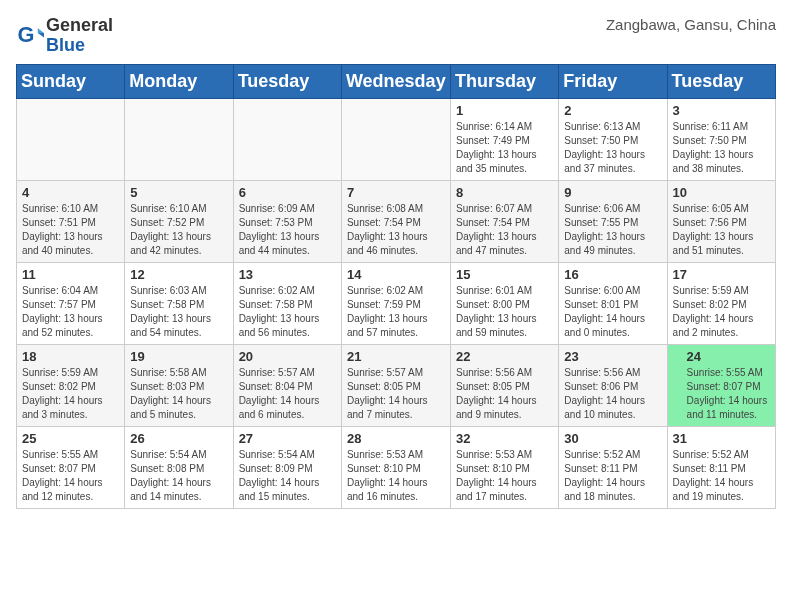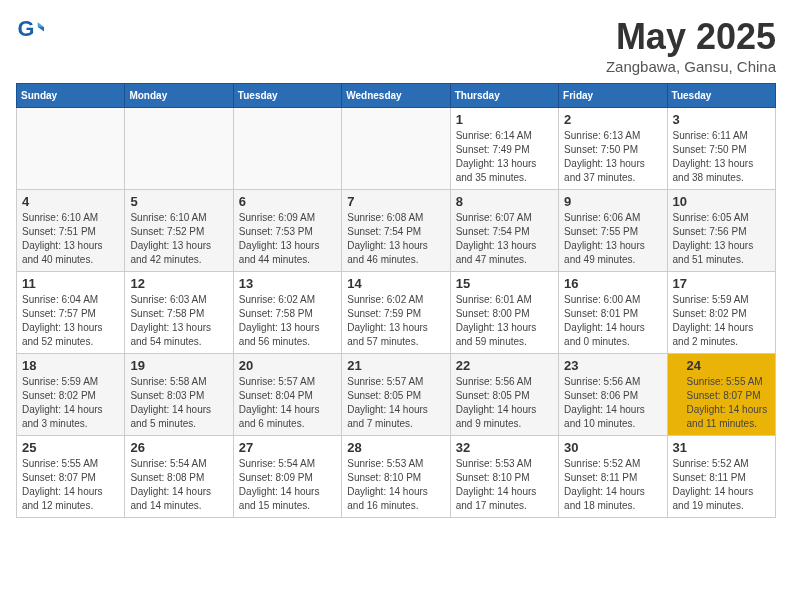--- a/index.html
+++ b/index.html
@@ -53,21 +53,21 @@
       color: #555;
     }
     .calendar {
       width: 100%;
       border-collapse: collapse;
       border: 1px solid #ccc;
     }
     .calendar th {
       background-color: #2a6db5;
       color: #fff;
-      font-size: 10px;
+      font-size: 18px;
       font-weight: bold;
       padding: 6px 4px;
       text-align: left;
       border: 1px solid #1a5090;
     }
     .calendar td {
       width: 108px;
       vertical-align: top;
       border: 1px solid #ccc;
       padding: 4px 5px;
@@ -95,23 +95,26 @@
 </head>
 <body>
 
 <div class="header">
   <div class="logo">
     <svg class="logo-icon" viewBox="0 0 36 36">
       <text x="2" y="26" font-size="28" fill="#1a5fa8" font-weight="bold">G</text>
       <polygon points="28,8 36,14 28,14" fill="#4a9fd4"></polygon>
       <polygon points="28,14 36,14 36,20" fill="#2a6db5"></polygon>
     </svg>
+    <div class="logo-text">
+      <span class="logo-general">General</span>
+      <span class="logo-blue">Blue</span>
+    </div>
   </div>
   <div class="title-block">
-    <div class="title-month">May 2025</div>
     <div class="title-location">Zangbawa, Gansu, China</div>
   </div>
 </div>
 
 <table class="calendar">
   <thead>
     <tr>
     <th>Sunday</th>
         <th>Monday</th>
         <th>Tuesday</th>
@@ -287,21 +290,21 @@
 Daylight: 14 hours
 and 9 minutes.</div>
         </td>
         <td style="background: rgb(245, 245, 245);">
           <div class="day-number">23</div>
           <div class="day-info" style="white-space: pre-line;">Sunrise: 5:56 AM
 Sunset: 8:06 PM
 Daylight: 14 hours
 and 10 minutes.</div>
         </td>
-        <td style="background: #eab308; padding-left: 19px;">
+        <td style="background: #86efac; padding-left: 19px;">
           <div class="day-number">24</div>
           <div class="day-info" style="white-space: pre-line;">Sunrise: 5:55 AM
 Sunset: 8:07 PM
 Daylight: 14 hours
 and 11 minutes.</div>
         </td>
       </tr>
       <tr style="background: rgb(255, 255, 255);">
         <td>
           <div class="day-number">25</div>

